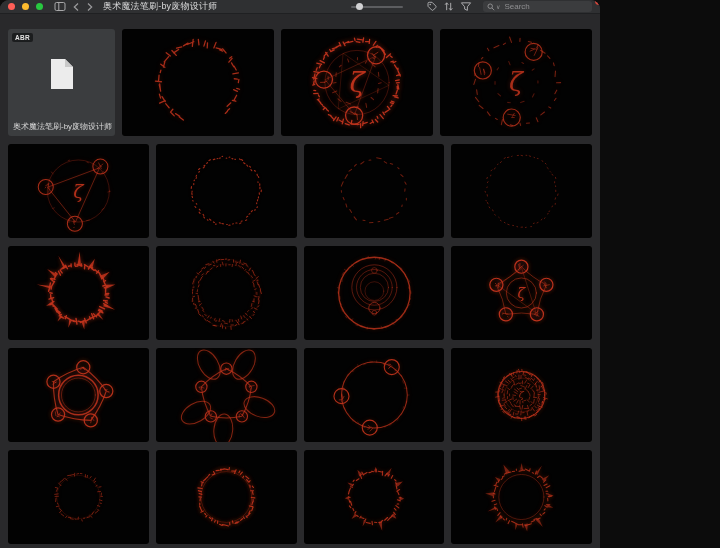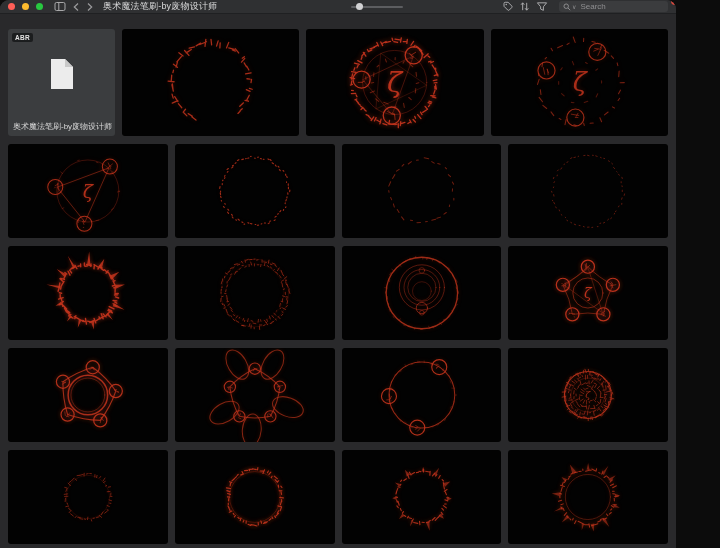--- a/index.html
+++ b/index.html
@@ -1,17 +1,17 @@
 <!DOCTYPE html>
 <html lang="zh"><head>
 <meta charset="utf-8">
 <style>
   html,body{margin:0;padding:0;background:#0c0c0c;width:720px;height:548px;overflow:hidden;
             font-family:"Liberation Sans","DejaVu Sans",sans-serif;}
-  .window{width:676px;height:548px;background:#29292b;border-radius:9px 9px 0 0;overflow:hidden;position:relative;}
+  .window{width:600px;height:548px;background:#29292b;border-radius:9px 9px 0 0;overflow:hidden;position:relative;}
   
   .toolbar{height:13px;background:#2f3032;border-bottom:1px solid #1f2022;display:flex;align-items:center;
            padding:0 8px;position:relative;}
   .tl{width:7px;height:7px;border-radius:50%;margin-right:7px;flex:none;}
   .tbtn{display:flex;align-items:center;justify-content:center;margin:0 3px;flex:none;color:#a8a8aa;}
   .tbtn svg{display:block;}
   .title{color:#d9d9da;font-size:9px;margin-left:6px;white-space:nowrap;letter-spacing:.2px;}
   .slider{position:absolute;left:351px;top:0;height:13px;width:52px;display:flex;align-items:center;}
   .slider .track{width:100%;height:2px;background:#5c5d60;border-radius:1px;}
   .slider .knob{position:absolute;top:3px;width:7px;height:7px;border-radius:50%;background:#d2d2d4;}

